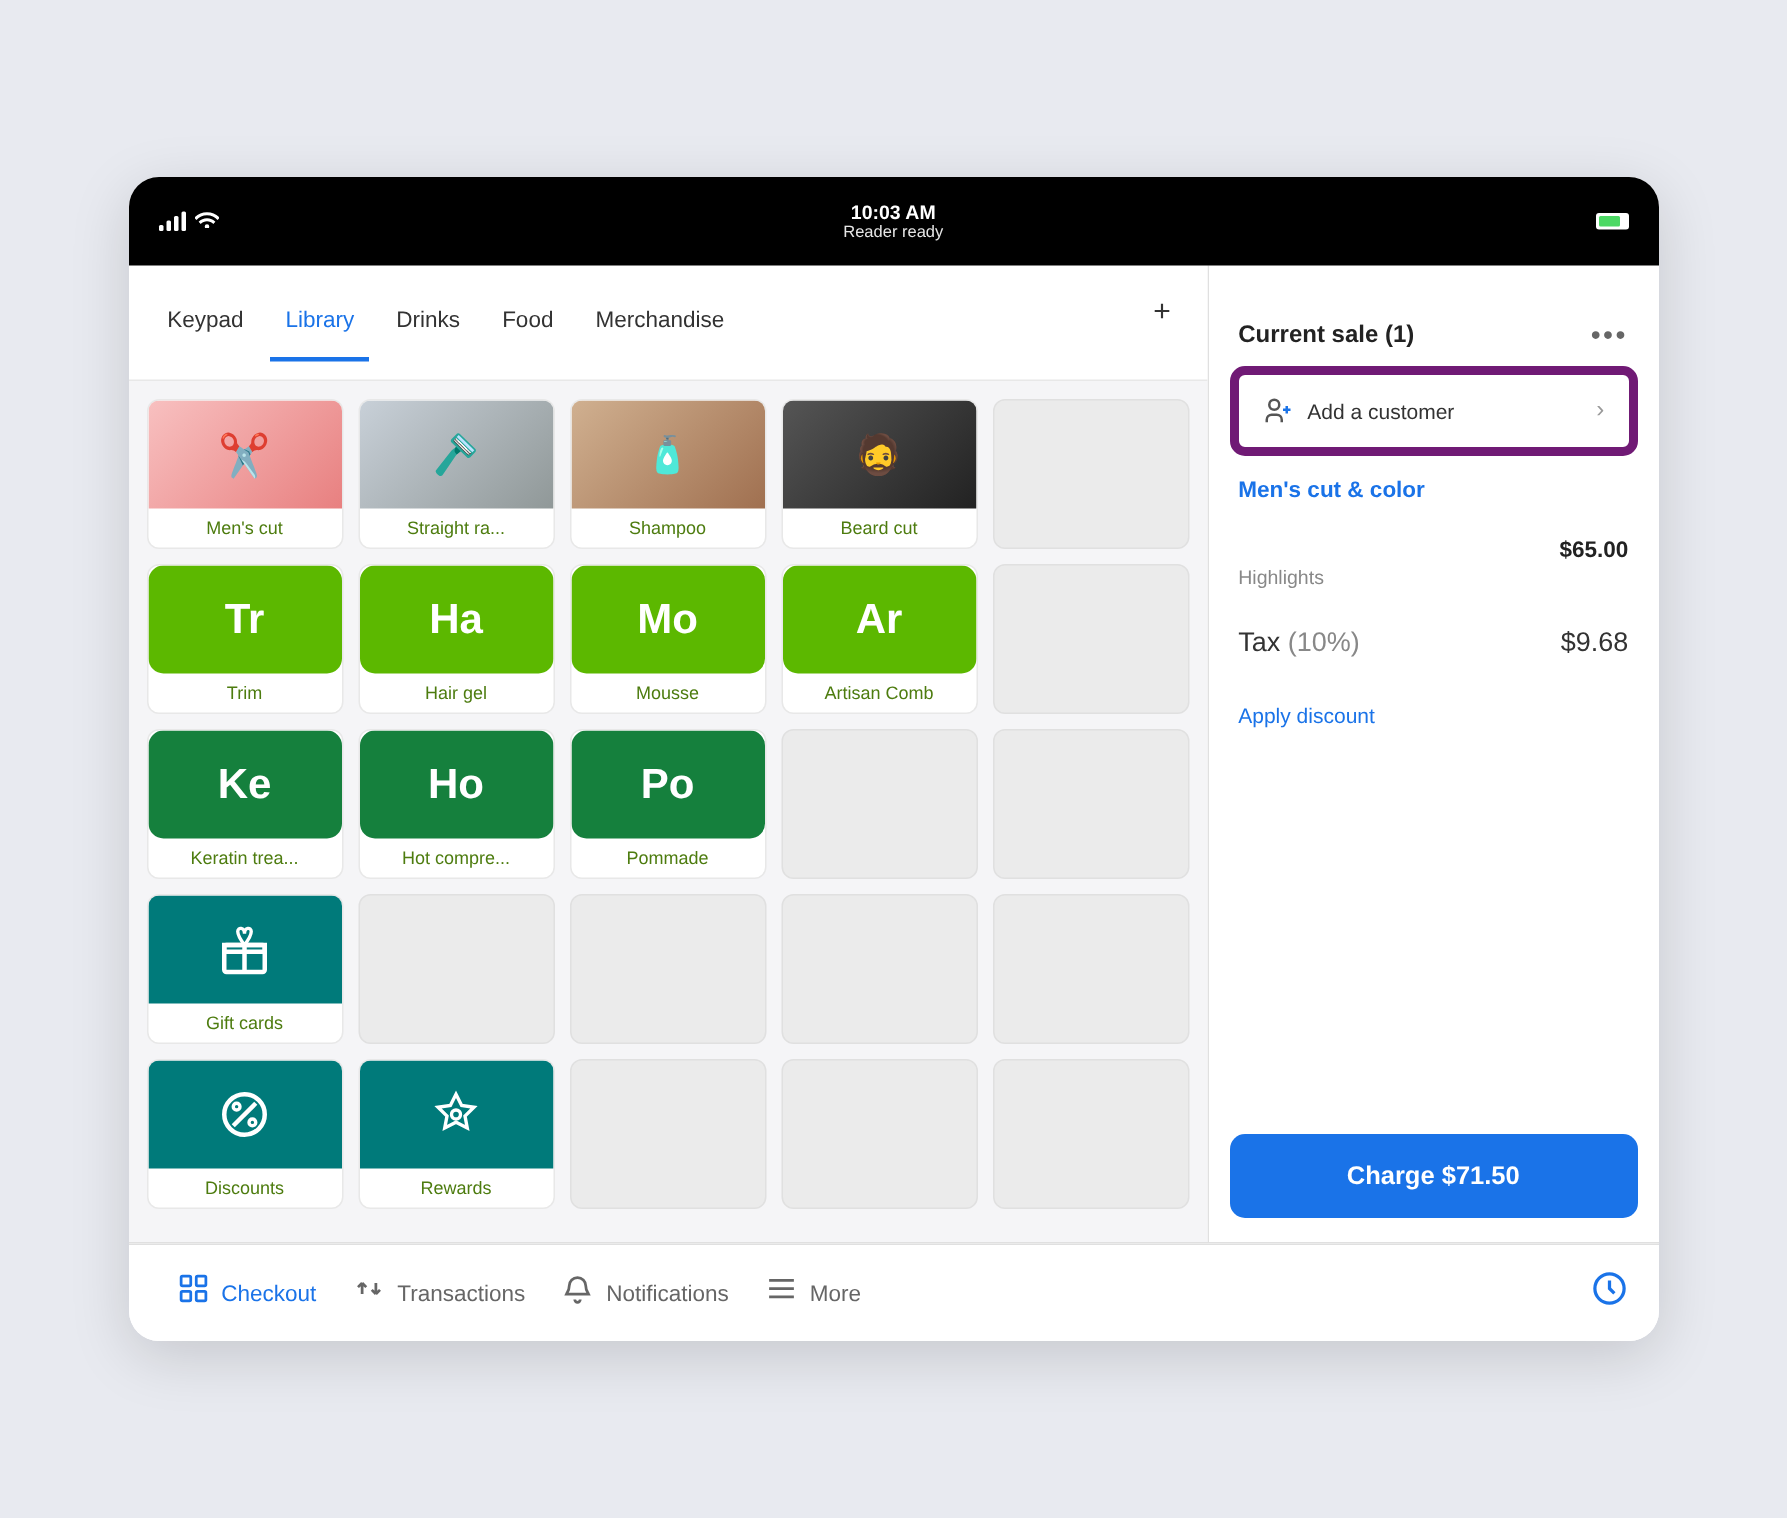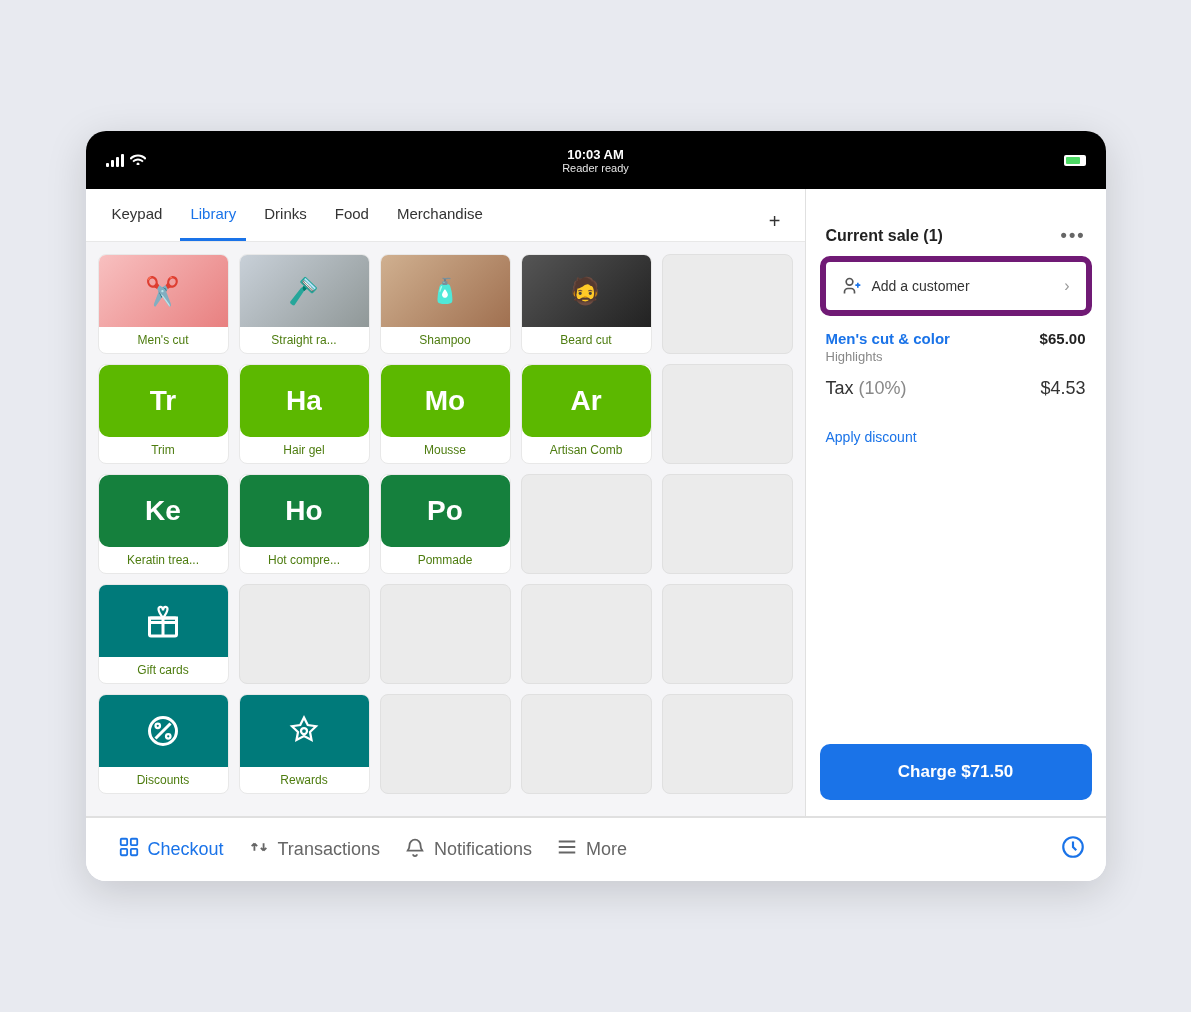--- a/index.html
+++ b/index.html
@@ -47,22 +47,22 @@
     }
     
     .left-panel {
       flex: 1;
       display: flex;
       flex-direction: column;
       border-right: 1px solid #e0e0e0;
     }
     .tab-bar {
       display: flex;
-      align-items: flex-end;
-      padding: 0 16px;
+      align-items: flex-start;
+      padding: 12px 16px;
       border-bottom: 1px solid #e8e8e8;
       gap: 8px;
       background: #fff;
     }
     .tab-item {
       padding: 16px 10px;
       font-size: 15px;
       color: #333;
       cursor: pointer;
       border-bottom: 3px solid transparent;
@@ -172,21 +172,21 @@
       padding: 14px 16px;
       display: flex;
       align-items: center;
       justify-content: space-between;
       cursor: pointer;
     }
     .add-customer-left { display: flex; align-items: center; gap: 10px; color: #333; font-size: 14px; }
     .add-customer-chevron { color: #999; font-size: 16px; }
     .sale-items { padding: 0 20px; flex: 1; }
     .sale-item-name { color: #1a73e8; font-size: 15px; font-weight: 600; display: flex; justify-content: space-between; margin-bottom: 2px; }
-    .sale-item-sub { color: #888; font-size: 13px; margin-bottom: 14px; }
+    .sale-item-sub { color: #888; font-size: 13px; margin-bottom: 26px; }
     .sale-tax-row { display: flex; justify-content: space-between; font-size: 18px; color: #333; margin-bottom: 30px; }
     .tax-label { color: #888; }
     .apply-discount { color: #1a73e8; font-size: 14px; font-weight: 500; cursor: pointer; margin-bottom: 20px; }
     .charge-button {
       margin: 12px 14px 16px;
       background: #1a73e8;
       color: #fff;
       border: none;
       border-radius: 10px;
       padding: 18px;
@@ -202,21 +202,21 @@
       border-top: 1px solid #e0e0e0;
       display: flex;
       align-items: center;
       justify-content: space-around;
       padding: 12px 20px;
     }
     .nav-item {
       display: flex;
       align-items: center;
       gap: 8px;
-      font-size: 18px;
+      font-size: 15px;
       color: #666;
       cursor: pointer;
       padding: 6px 12px;
     }
     .nav-item.active { color: #1a73e8; }
     .nav-icon { font-size: 20px; }
     .nav-right-icon {
       margin-left: auto;
       color: #1a73e8;
       font-size: 22px;
@@ -411,30 +411,30 @@
                 <path d="M19 8v6M16 11h6" stroke="#1a73e8"></path>
             </svg>
             <span>Add a customer</span>
           </div>
           <span class="add-customer-chevron">›</span>
         </div>
 
         <div class="sale-items">
           <div class="sale-item-name">
             <span style="color:#1a73e8;font-size:15px;font-weight:600;">Men's cut &amp; color</span>
-            <span style="color:#222;font-size:15px;font-weight:600;">$65.00</span>
+            <span style="color:#222;font-size:15px;font-weight:600;margin-top:40px;">$65.00</span>
           </div>
           <div class="sale-item-sub">Highlights</div>
 
           <div class="sale-tax-row">
             <span>
               <span>Tax</span>
               <span class="tax-label">(10%)</span>
             </span>
-            <span>$4.53</span>
+            <span>$9.68</span>
           </div>
 
           <div class="apply-discount">Apply discount</div>
         </div>
 
         <button class="charge-button">Charge $71.50</button>
       </div>
 
     </div>
 

